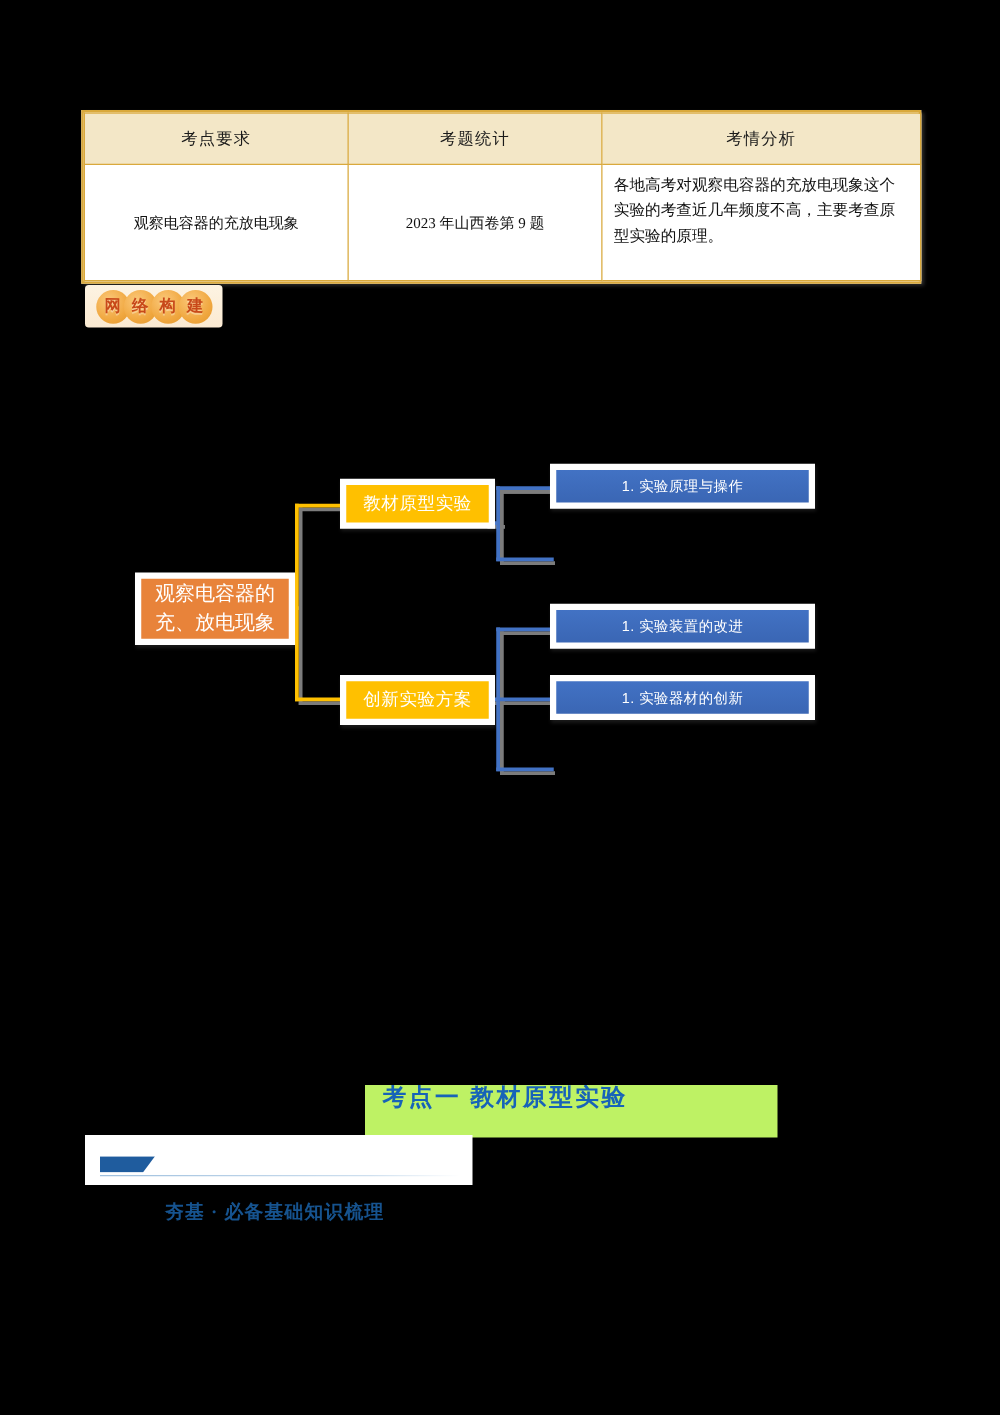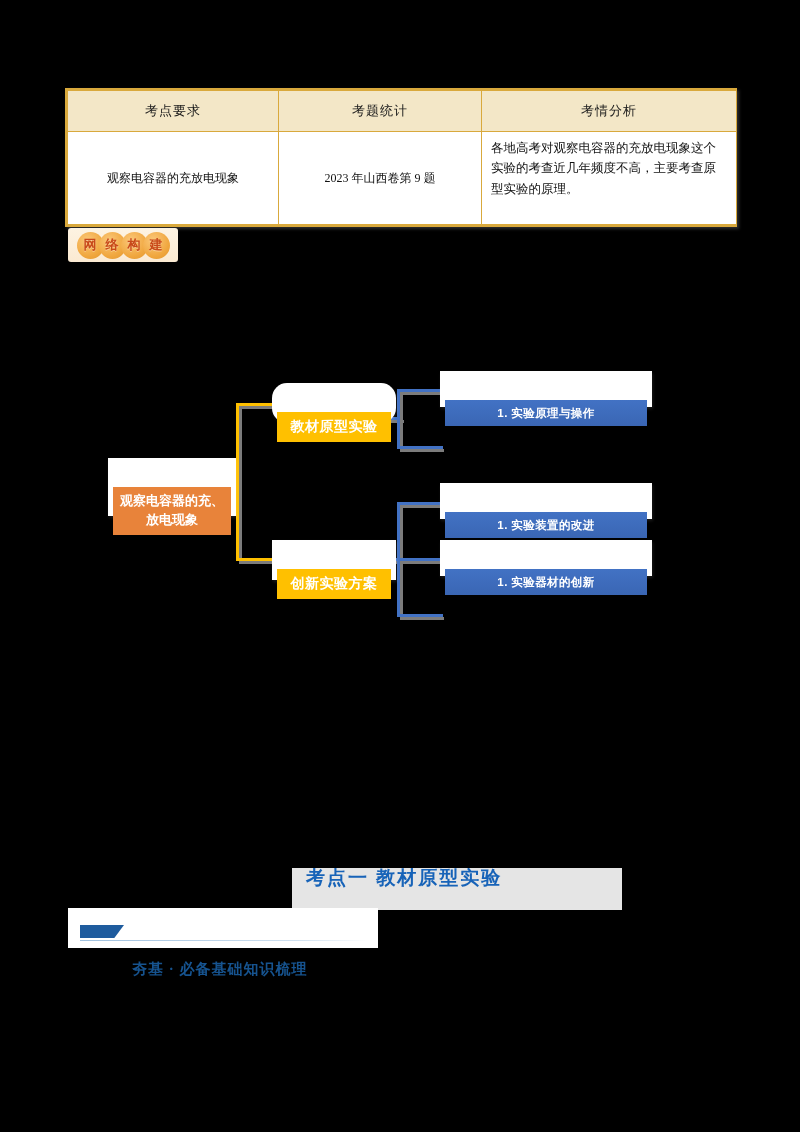--- a/index.html
+++ b/index.html
@@ -57,50 +57,49 @@
   
   .mindmap{position:absolute;left:100px;top:360px;width:570px;height:290px;}
   .node{
     position:absolute;background:#fff;padding:5px;
     box-sizing:border-box;
     box-shadow:1px 2px 3px rgba(255,255,255,0.10);
   }
   .node .inner{
     width:100%;height:100%;box-sizing:border-box;
     display:flex;align-items:center;justify-content:center;
-    text-align:center;color:#fff;font-weight:bold;
+    text-align:center;color:#fff;font-weight:normal;
     font-family:"Liberation Sans","DejaVu Sans",sans-serif;
-    margin-top:24px;
   }
   .root{left:8px;top:98px;width:128px;height:58px;}
-  .root .inner{background:#e8833a;font-size:13px;line-height:1.45;padding:2px 4px;}
+  .root .inner{background:#e8833a;font-size:16px;line-height:1.45;padding:2px 4px;}
   .branch{width:124px;height:40px;}
   .branch .inner{background:#ffc000;font-size:14px;letter-spacing:0.5px;}
-  .b1{left:172px;top:23px;border-radius:15px;}
+  .b1{left:172px;top:23px;}
   .b2{left:172px;top:180px;}
   .leaf{width:212px;height:36px;}
   .leaf .inner{
     background:linear-gradient(180deg,#4272c4 0%,#3a66b4 100%);
     font-size:11.5px;letter-spacing:0.4px;
   }
   .l1{left:340px;top:11px;}
   .l2{left:340px;top:68px;}
   .l3{left:340px;top:123px;}
   .l4{left:340px;top:180px;}
   .l5{left:340px;top:235px;}
 
   .conn{position:absolute;}
   .shadow-line{background:#7c7c7c;}
   .orange-line{background:#ffc000;}
   .blue-line{background:#4272c4;}
 
   
   .kaodian{
     position:absolute;left:292px;top:868px;width:330px;height:42px;
-    background:#e5e5e5;overflow:hidden;
+    background:#bef264;overflow:hidden;
   }
   .kaodian span{
     position:absolute;left:14px;top:-3px;
     color:#1763b8;font-weight:bold;font-size:19px;letter-spacing:2px;
     font-family:"Liberation Sans","DejaVu Sans",sans-serif;
     white-space:nowrap;
   }
   .hangji{
     position:absolute;left:68px;top:908px;width:310px;height:40px;
     background:#fff;

